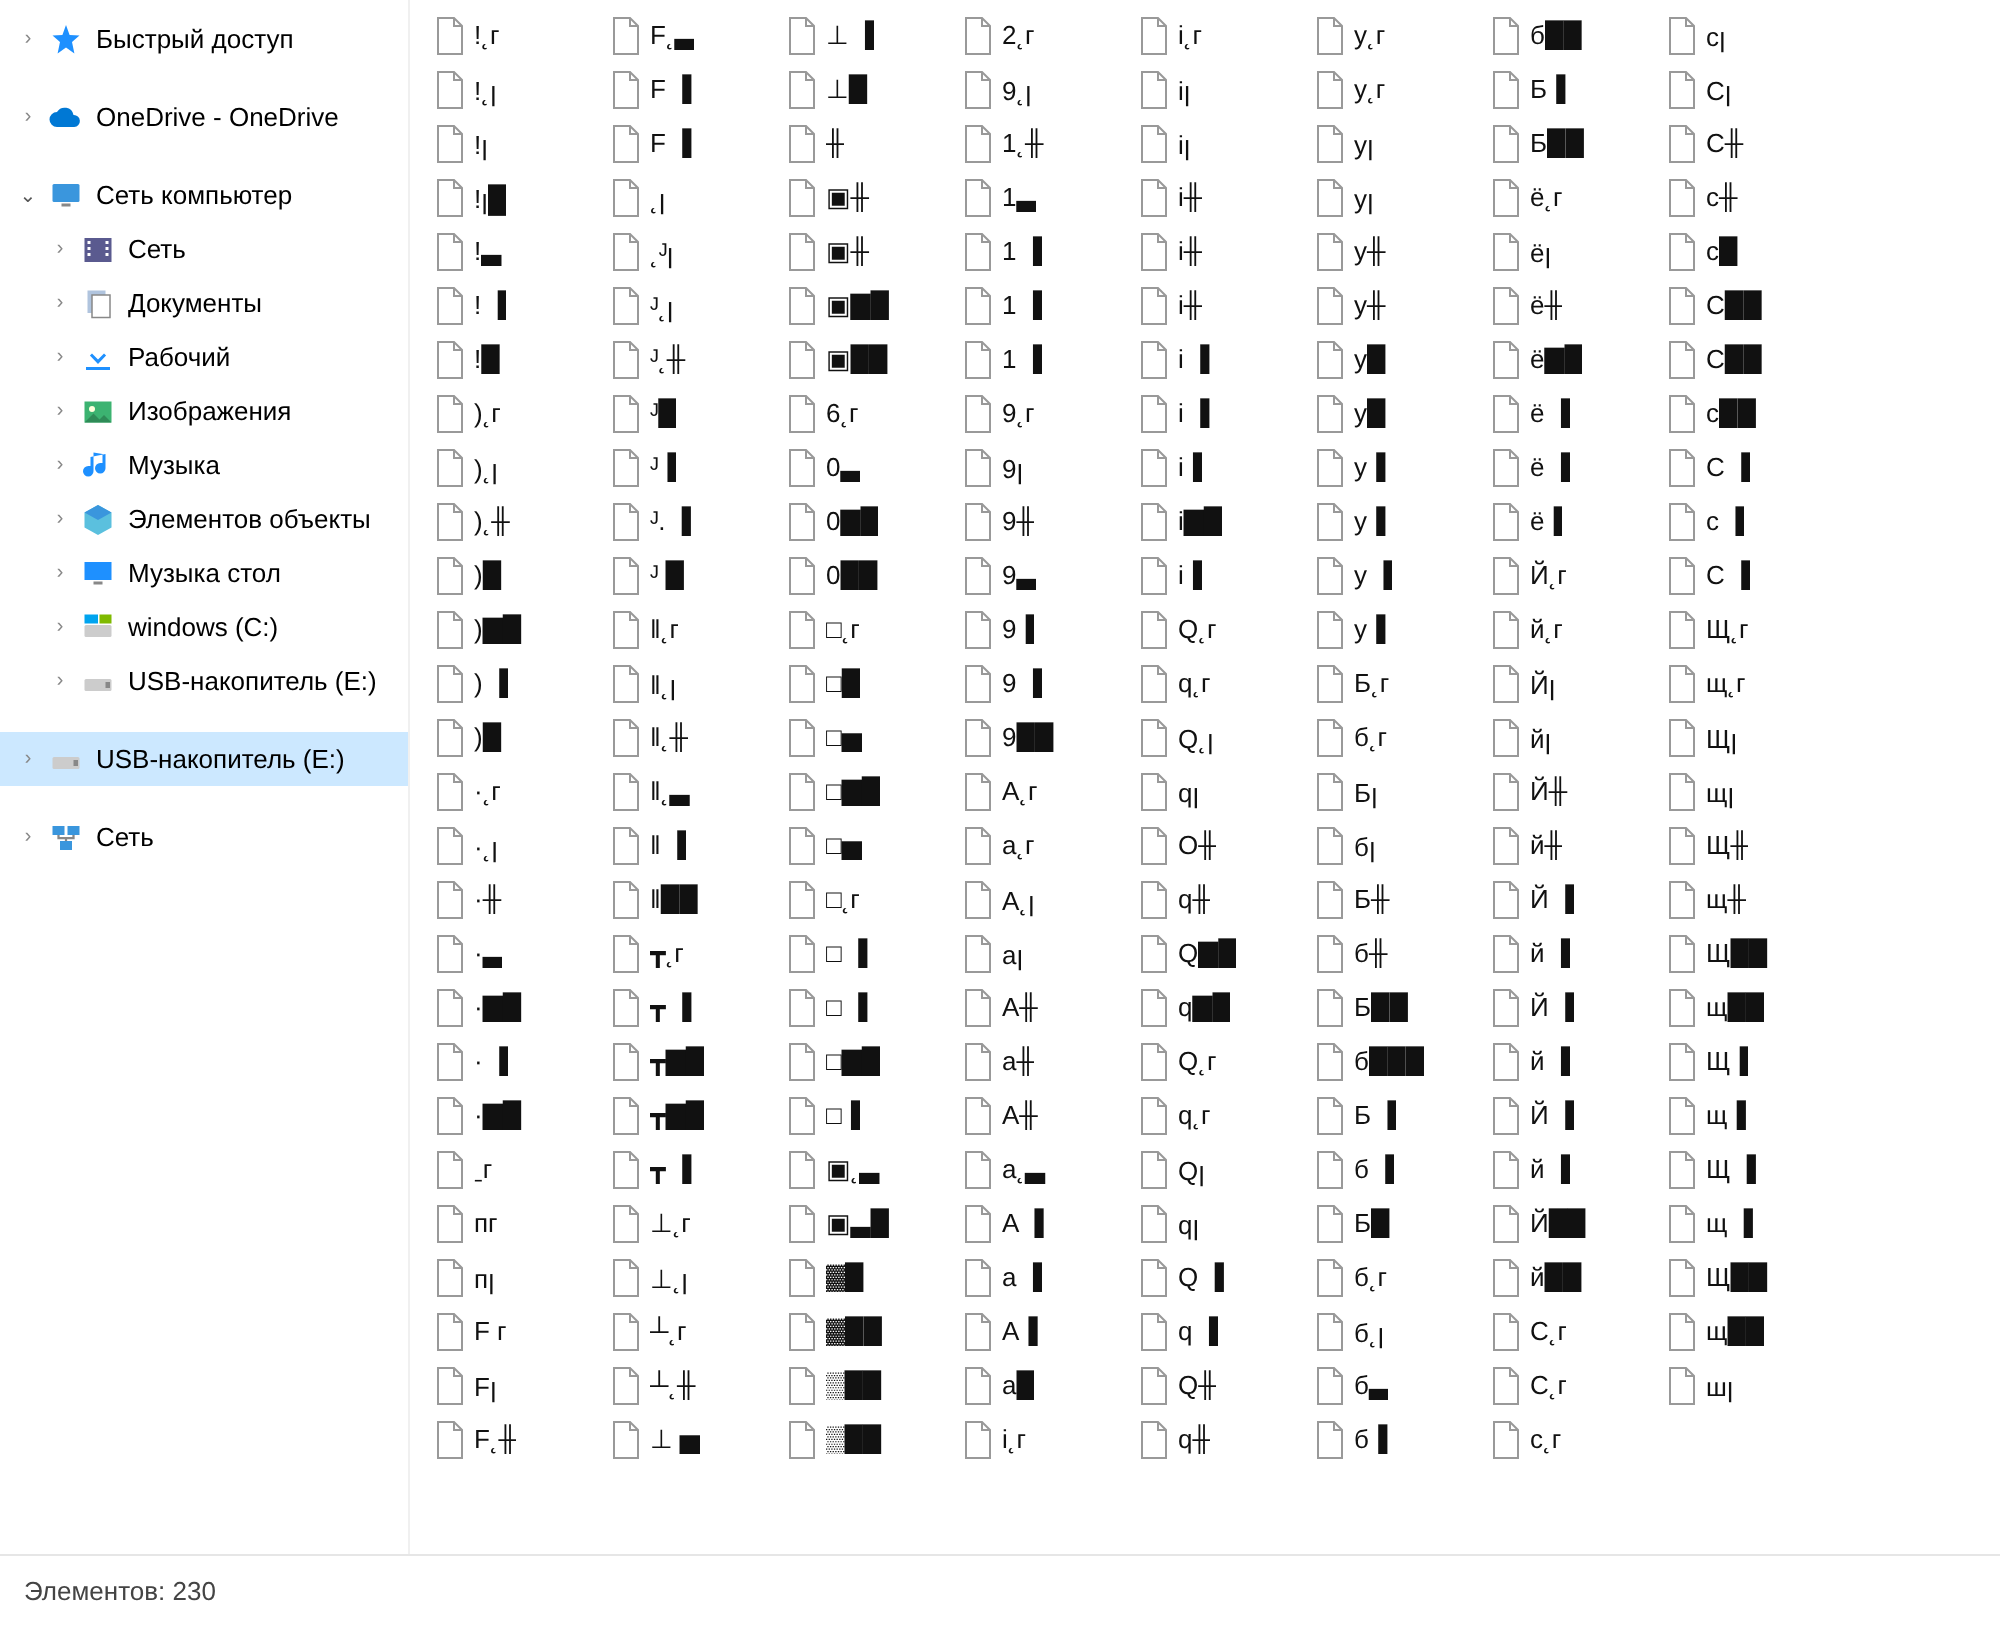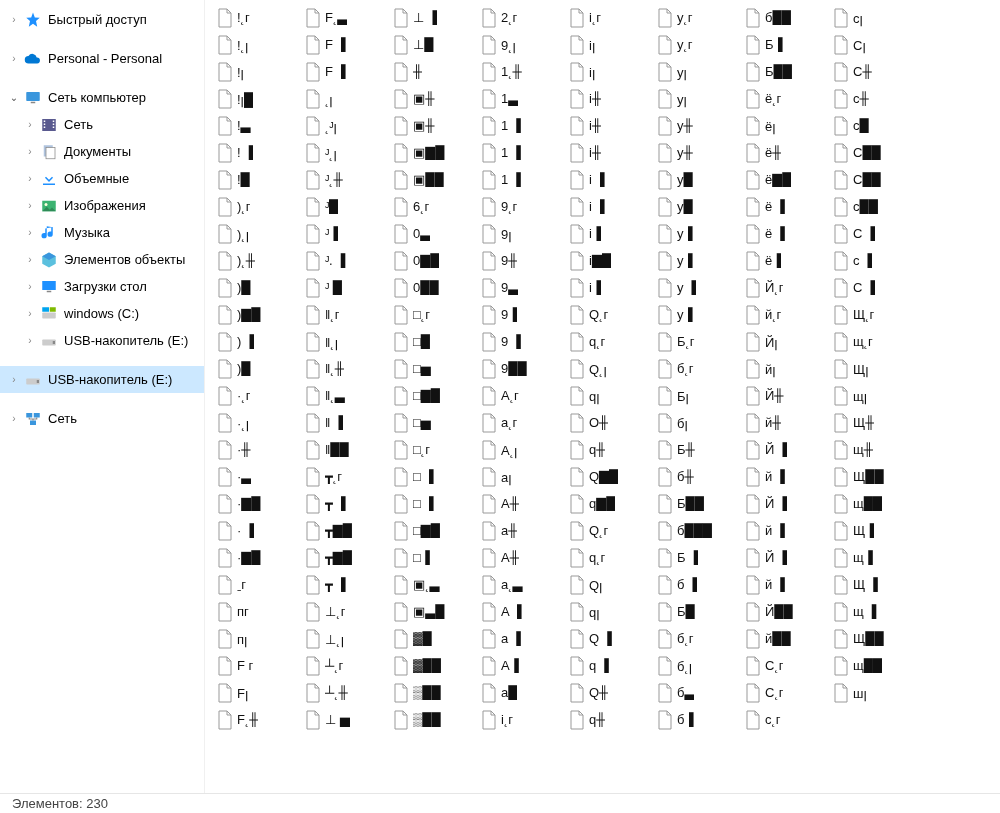--- a/index.html
+++ b/index.html
@@ -73,21 +73,21 @@
     margin-right: 4px;
     flex-shrink: 0;
   }
   .file-name {
     font-size: 13px;
     white-space: nowrap;
     overflow: hidden;
     color: #111;
   }
   .statusbar {
-    height: 20px;
+    height: 36px;
     border-top: 1px solid #e6e6e6;
     display: flex; align-items: center;
     padding: 0 12px;
     font-size: 13px;
     color: #444;
   }
 </style>
 </head>
 <body>
 <div class="app">
@@ -107,21 +107,21 @@
 
     <div class="spacer"></div>
 
     <div class="tree-item indent-0">
       <span class="chevron">›</span>
       <span class="tree-icon">
         <svg viewBox="0 0 24 24">
               <path fill="#0078d4" d="M6 18a5 5 0 010-10 6 6 0 0111 2 4 4 0 11.5 8H6z"></path>
             </svg>
       </span>
-      <span class="tree-label">Personal - Personal</span>
+      <span class="tree-label">OneDrive - OneDrive</span>
     </div>
 
     <div class="spacer"></div>
 
     <div class="tree-item indent-0">
       <span class="chevron open">⌄</span>
       <span class="tree-icon">
         <svg viewBox="0 0 24 24">
               <rect x="3" y="4" width="18" height="12" rx="1" fill="#3a96dd"></rect>
               <rect x="9" y="17" width="6" height="2" fill="#888"></rect>
@@ -157,21 +157,21 @@
       <span class="tree-label">Документы</span>
     </div>
 
     <div class="tree-item indent-1">
       <span class="chevron">›</span>
       <span class="tree-icon">
         <svg viewBox="0 0 24 24">
               <path fill="#1e90ff" d="M12 3v10l4-4 1.4 1.4L12 16 6.6 10.4 8 9l4 4V3h0zM4 18h16v2H4z"></path>
             </svg>
       </span>
-      <span class="tree-label">Объемные</span>
+      <span class="tree-label">Рабочий</span>
     </div>
 
     <div class="tree-item indent-1">
       <span class="chevron">›</span>
       <span class="tree-icon">
         <svg viewBox="0 0 24 24">
               <rect x="3" y="5" width="18" height="14" fill="#3cb371"></rect>
               <circle cx="8" cy="10" r="2" fill="#ffd"></circle>
               <path d="M3 19l6-6 4 4 3-3 5 5z" fill="#2e8b57"></path>
             </svg>
@@ -201,21 +201,21 @@
     </div>
 
     <div class="tree-item indent-1">
       <span class="chevron">›</span>
       <span class="tree-icon">
         <svg viewBox="0 0 24 24">
               <rect x="3" y="4" width="18" height="12" fill="#1e90ff"></rect>
               <rect x="9" y="17" width="6" height="2" fill="#888"></rect>
             </svg>
       </span>
-      <span class="tree-label">Загрузки стол</span>
+      <span class="tree-label">Музыка стол</span>
     </div>
 
     <div class="tree-item indent-1">
       <span class="chevron">›</span>
       <span class="tree-icon">
         <svg viewBox="0 0 24 24">
               <rect x="3" y="10" width="18" height="8" rx="1" fill="#ccc"></rect>
               <rect x="3" y="3" width="9" height="6" fill="#00a4ef"></rect>
               <rect x="13" y="3" width="8" height="6" fill="#7fba00"></rect>
             </svg>

